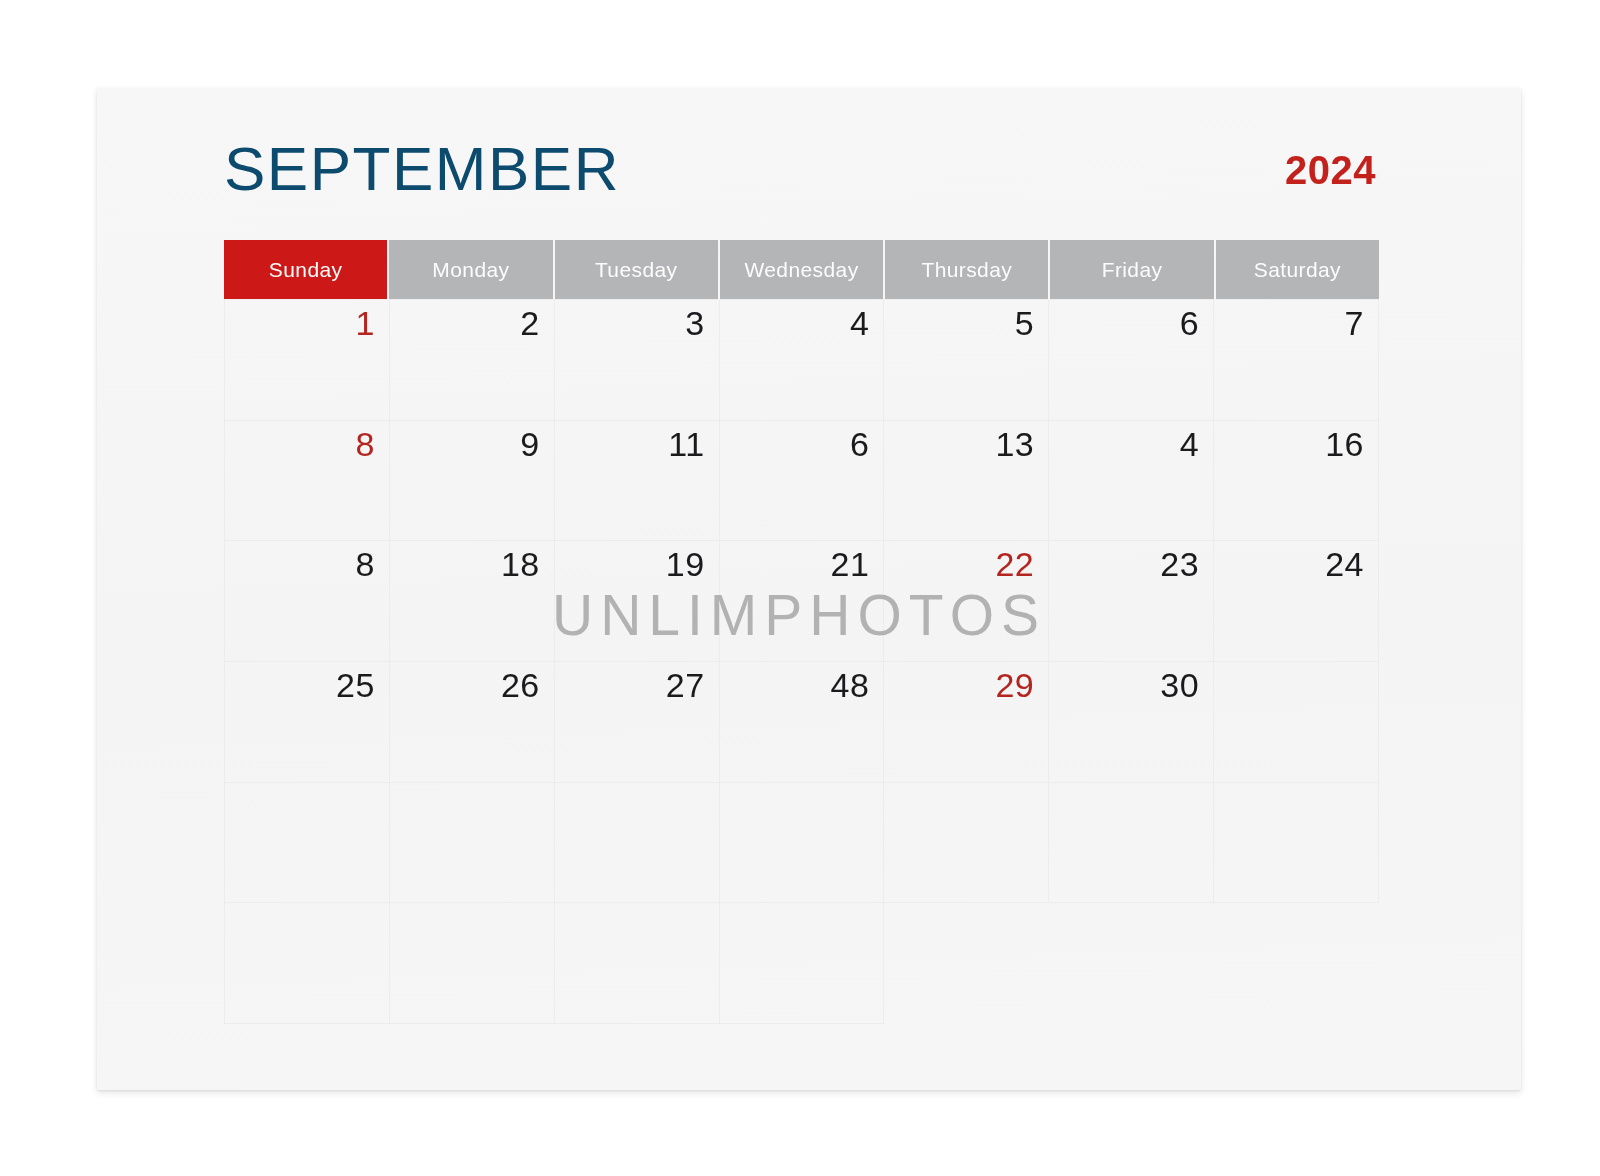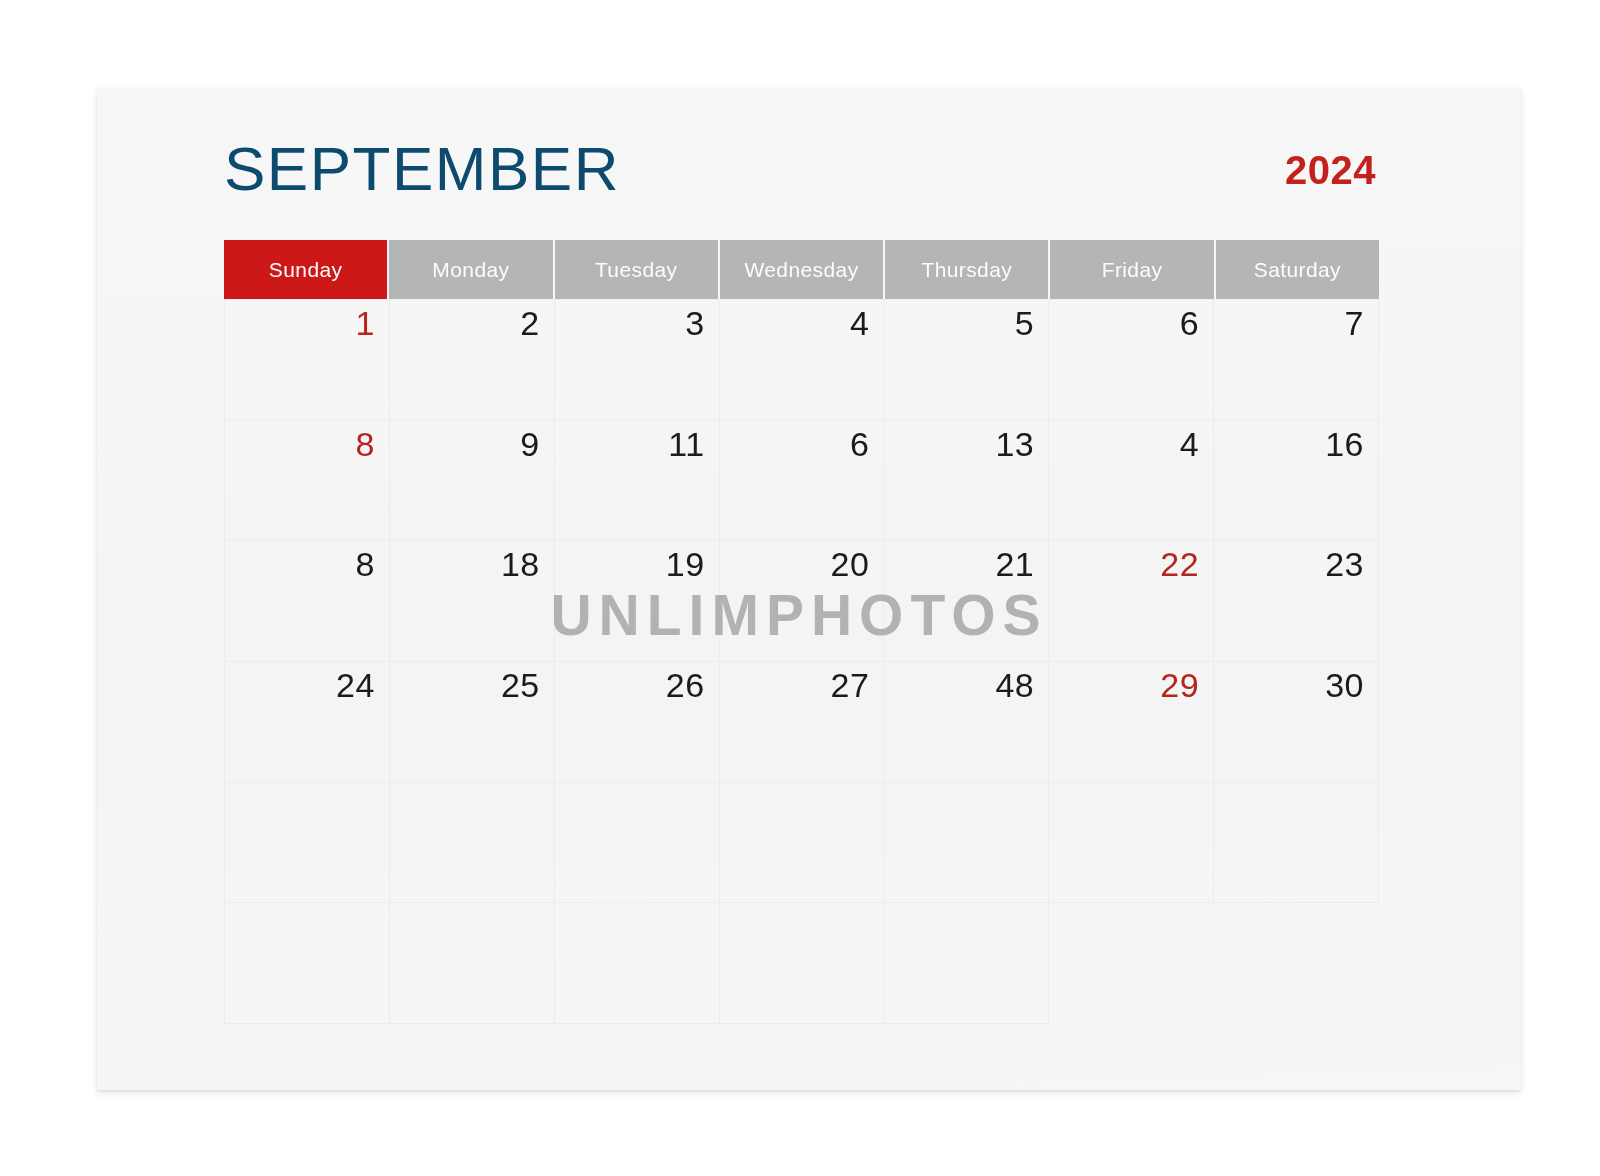--- a/index.html
+++ b/index.html
@@ -151,21 +151,21 @@
     width: 100%;
     height: 100%;
     display: flex;
     align-items: center;
     justify-content: center;
     pointer-events: none;
     z-index: 5;
   }
   .watermark-text {
     font-size: 57px;
-    font-weight: 700;
+    font-weight: 400;
     letter-spacing: 7px;
     color: #9a9a9a;
     opacity: 0.72;
     transform: translateY(26px) translateX(-10px);
     white-space: nowrap;
   }
 </style>
 </head>
 <body>
 
@@ -212,21 +212,20 @@
           <div class="day-cell"><span class="day-num sun">8</span></div>
           <div class="day-cell"><span class="day-num">9</span></div>
           <div class="day-cell"><span class="day-num">11</span></div>
           <div class="day-cell"><span class="day-num">6</span></div>
           <div class="day-cell"><span class="day-num">13</span></div>
           <div class="day-cell"><span class="day-num">4</span></div>
           <div class="day-cell"><span class="day-num">16</span></div>
           <div class="day-cell"><span class="day-num">8</span></div>
           <div class="day-cell"><span class="day-num">18</span></div>
           <div class="day-cell"><span class="day-num">19</span></div>
-          <div class="day-cell"><span class="day-num">20</span></div>
           <div class="day-cell"><span class="day-num">21</span></div>
           <div class="day-cell"><span class="day-num sun">22</span></div>
           <div class="day-cell"><span class="day-num">23</span></div>
           <div class="day-cell"><span class="day-num">24</span></div>
           <div class="day-cell"><span class="day-num">25</span></div>
           <div class="day-cell"><span class="day-num">26</span></div>
           <div class="day-cell"><span class="day-num">27</span></div>
           <div class="day-cell"><span class="day-num">48</span></div>
           <div class="day-cell"><span class="day-num sun">29</span></div>
           <div class="day-cell"><span class="day-num">30</span></div>

